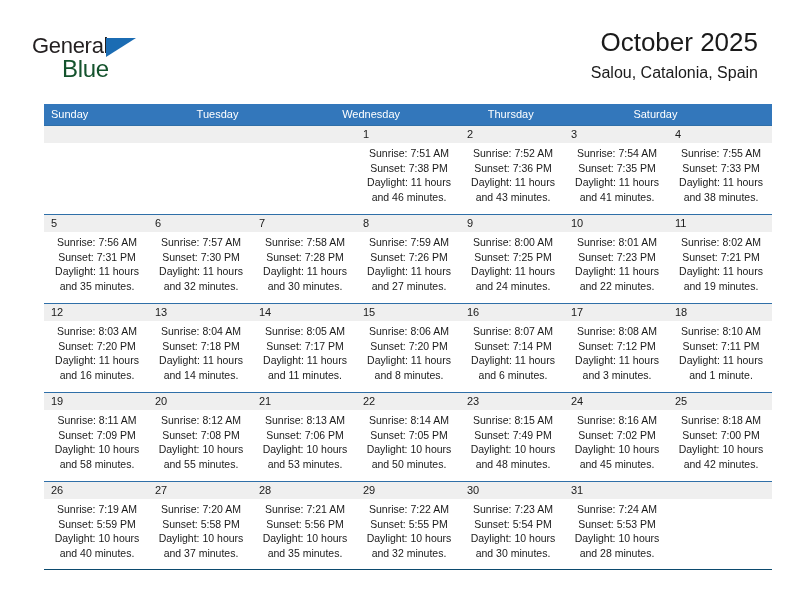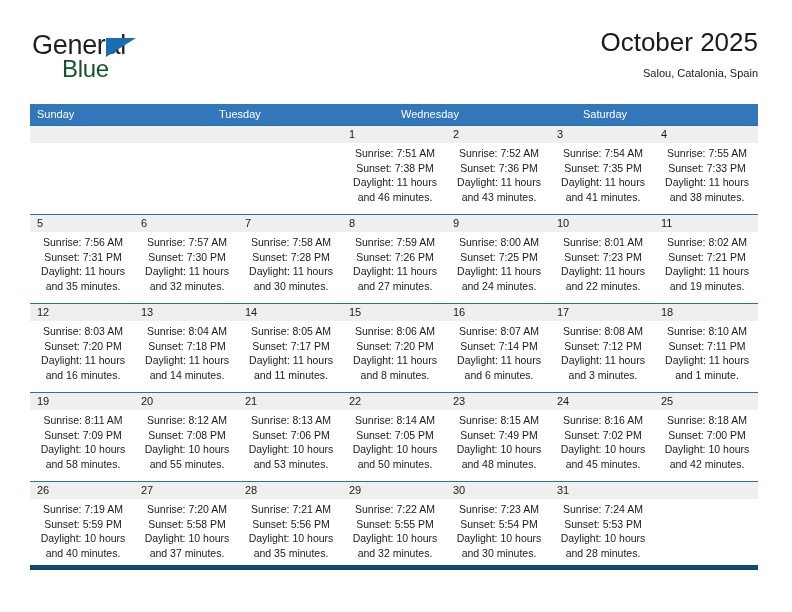--- a/index.html
+++ b/index.html
@@ -35,21 +35,21 @@
     top: 6px;
     width: 180px;
     height: 58px;
   }
   .logo-row1 {
     position: relative;
     height: 27px;
     line-height: 27px;
   }
   .logo-general {
-    font-size: 27px;
+    font-size: 22px;
     letter-spacing: -0.3px;
     color: #231f20;
     font-family: "Liberation Sans", sans-serif;
   }
   .logo-triangle {
     position: absolute;
     left: 74px;
     top: 6px;
     width: 0;
     height: 0;
@@ -71,31 +71,31 @@
     top: 0;
     text-align: right;
   }
   .cal-title {
     font-size: 26px;
     color: #1a1a1a;
     line-height: 32px;
     white-space: nowrap;
   }
   .cal-subtitle {
-    font-size: 11px;
+    font-size: 16px;
     color: #1a1a1a;
     line-height: 22px;
     margin-top: 4px;
     white-space: nowrap;
   }
 
   
   .calendar {
     position: absolute;
-    left: 30px;
+    left: 44px;
     top: 104px;
     width: 728px;
   }
   .dow-row {
     display: flex;
     background: #3377bb;
     height: 21px;
   }
   .dow-cell {
     flex: 1 1 0;
@@ -107,21 +107,21 @@
     overflow: hidden;
     white-space: nowrap;
   }
   .week-row {
     display: flex;
     border-top: 1.5px solid #2f6fa8;
     height: 89px;
     box-sizing: border-box;
   }
   .week-row.last {
-    border-bottom: 5px solid #0c4a6e;
+    border-bottom: 1px solid #0c4a6e;
   }
   .day-cell {
     flex: 1 1 0;
     box-sizing: border-box;
     background: #ffffff;
     overflow: hidden;
     position: relative;
   }
   .day-num {
     background: #efefef;
@@ -167,20 +167,21 @@
       <div class="cal-subtitle">Salou, Catalonia, Spain</div>
     </div>
 
   </div>
 
   <div class="calendar">
     <div class="dow-row">
         <div class="dow-cell">Sunday</div>
         <div class="dow-cell">Tuesday</div>
         <div class="dow-cell">Wednesday</div>
+        <div class="dow-cell">Thursday</div>
         <div class="dow-cell">Saturday</div>
       </div>
     <div id="weeks-container">
         <div class="week-row">
           <div class="day-cell empty">
             <div class="day-num"></div>
             <div class="day-body"></div>
           </div>
           <div class="day-cell empty">
             <div class="day-num"></div>

